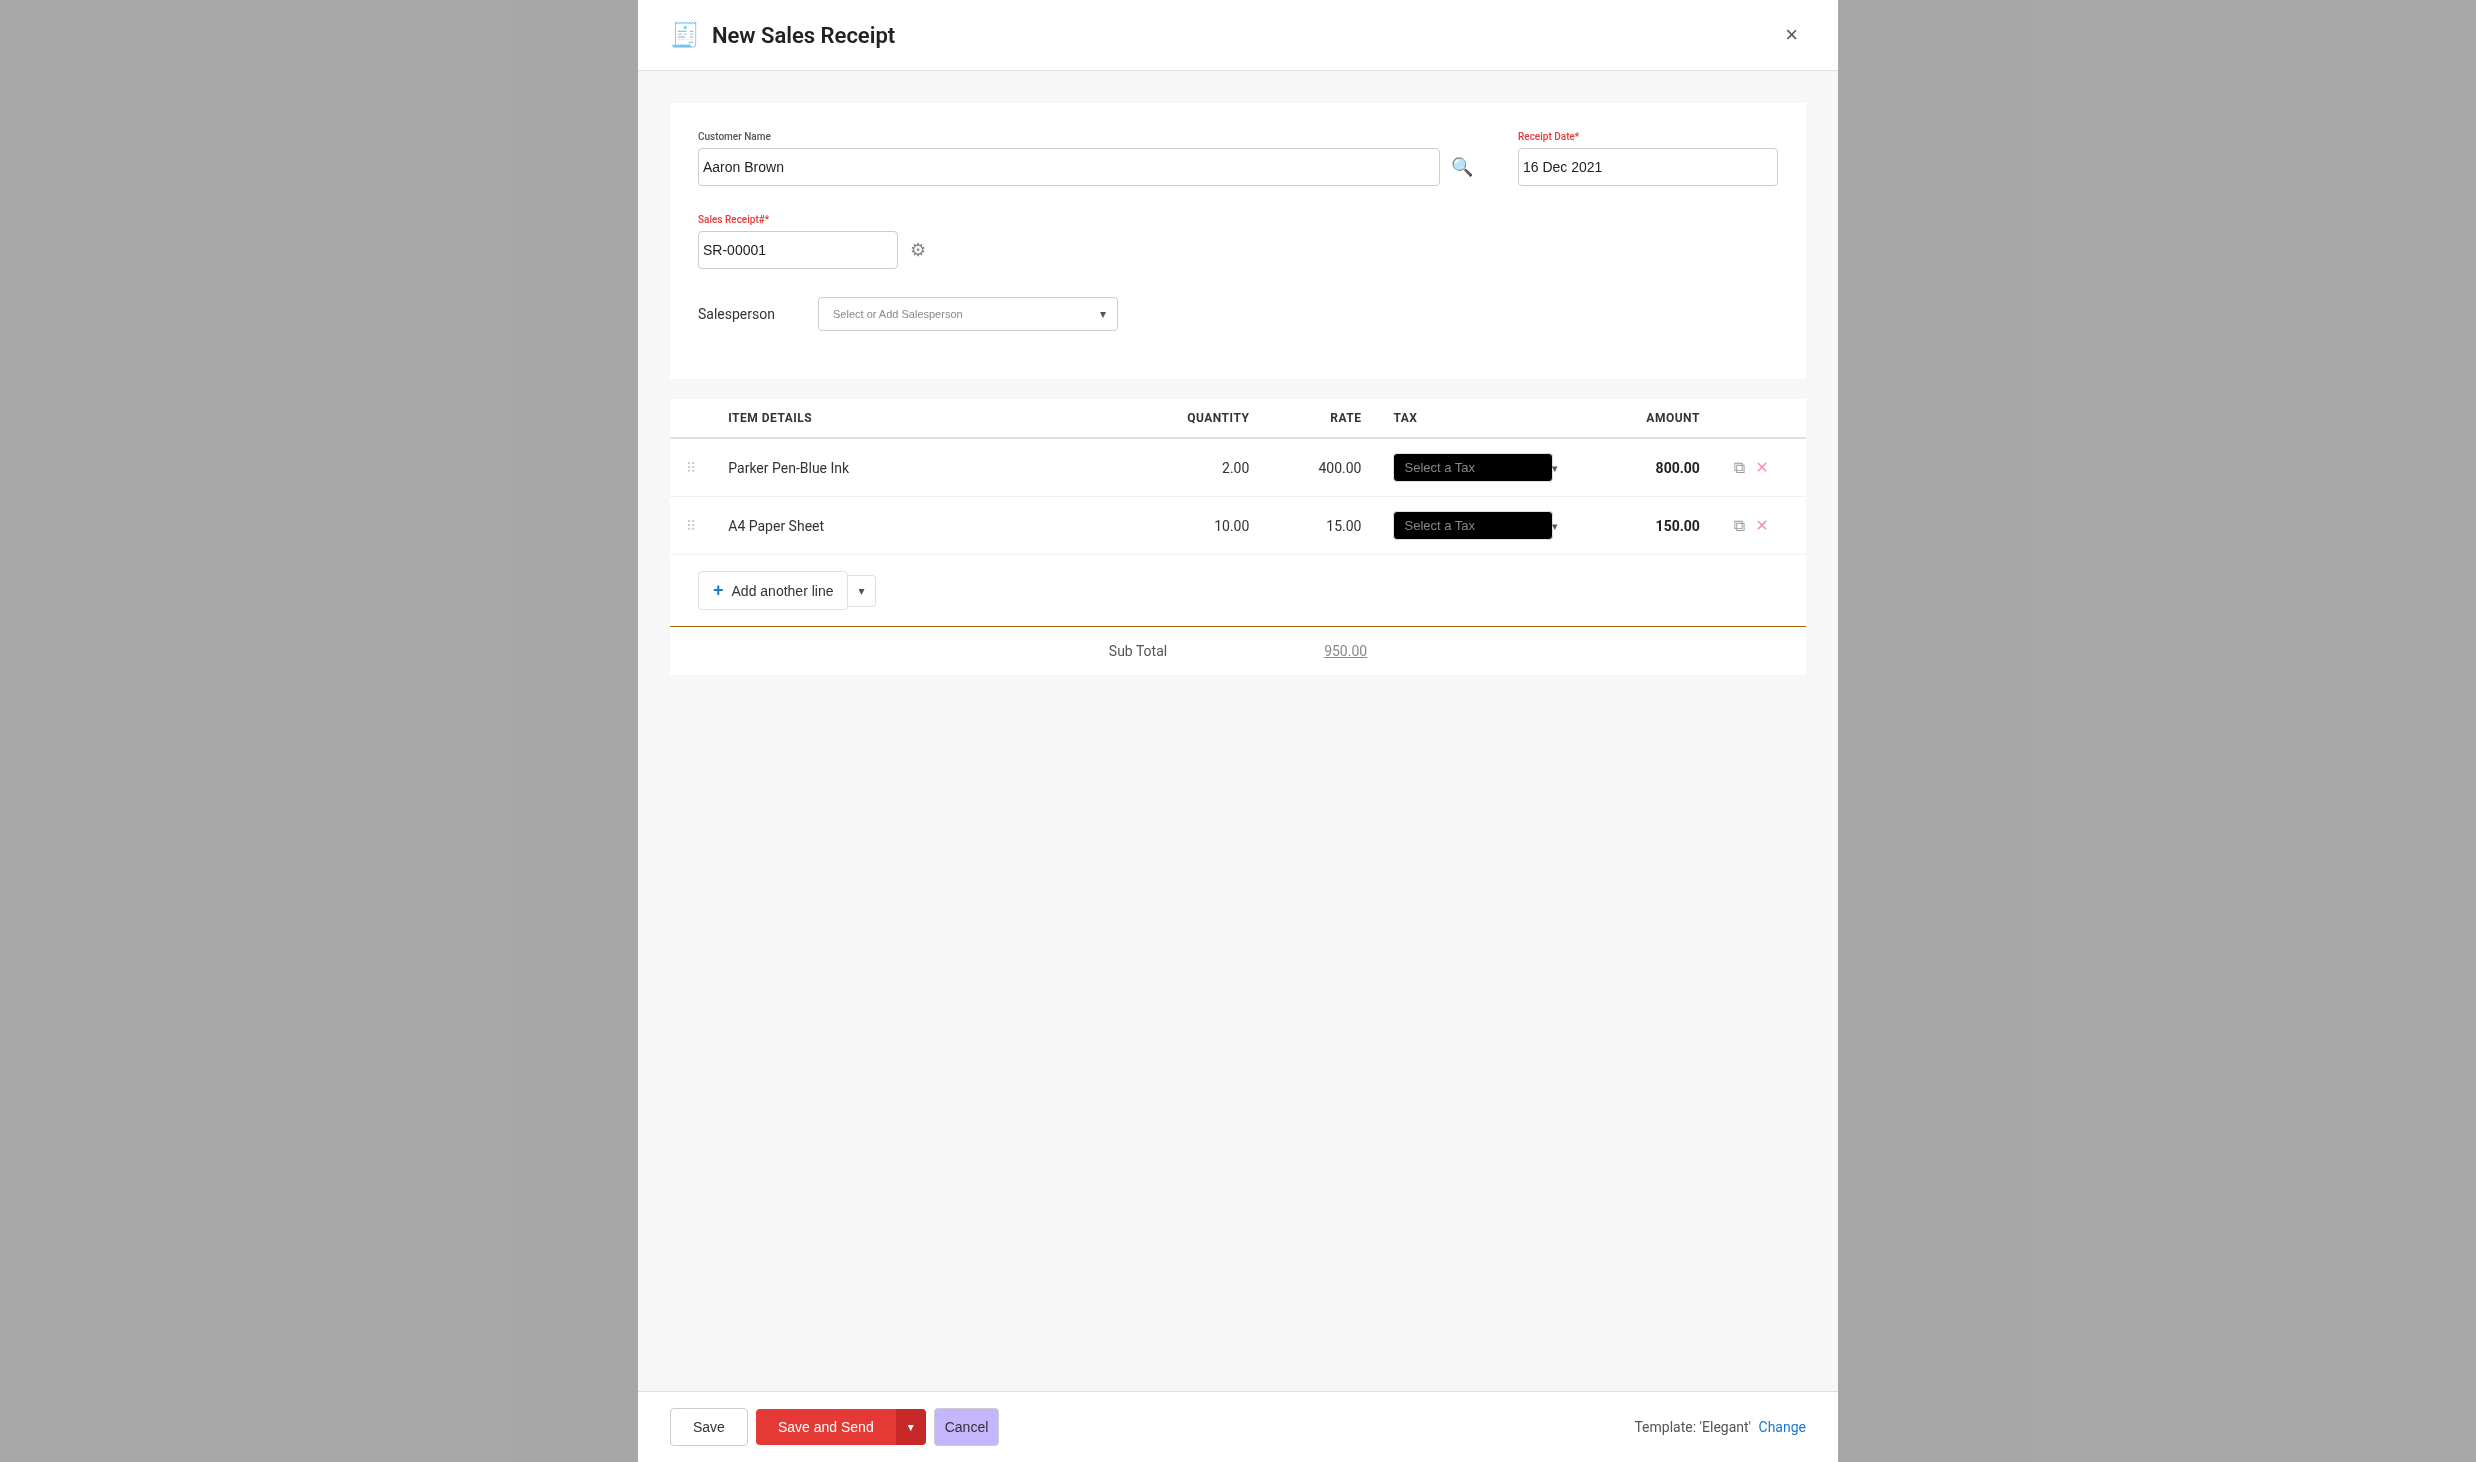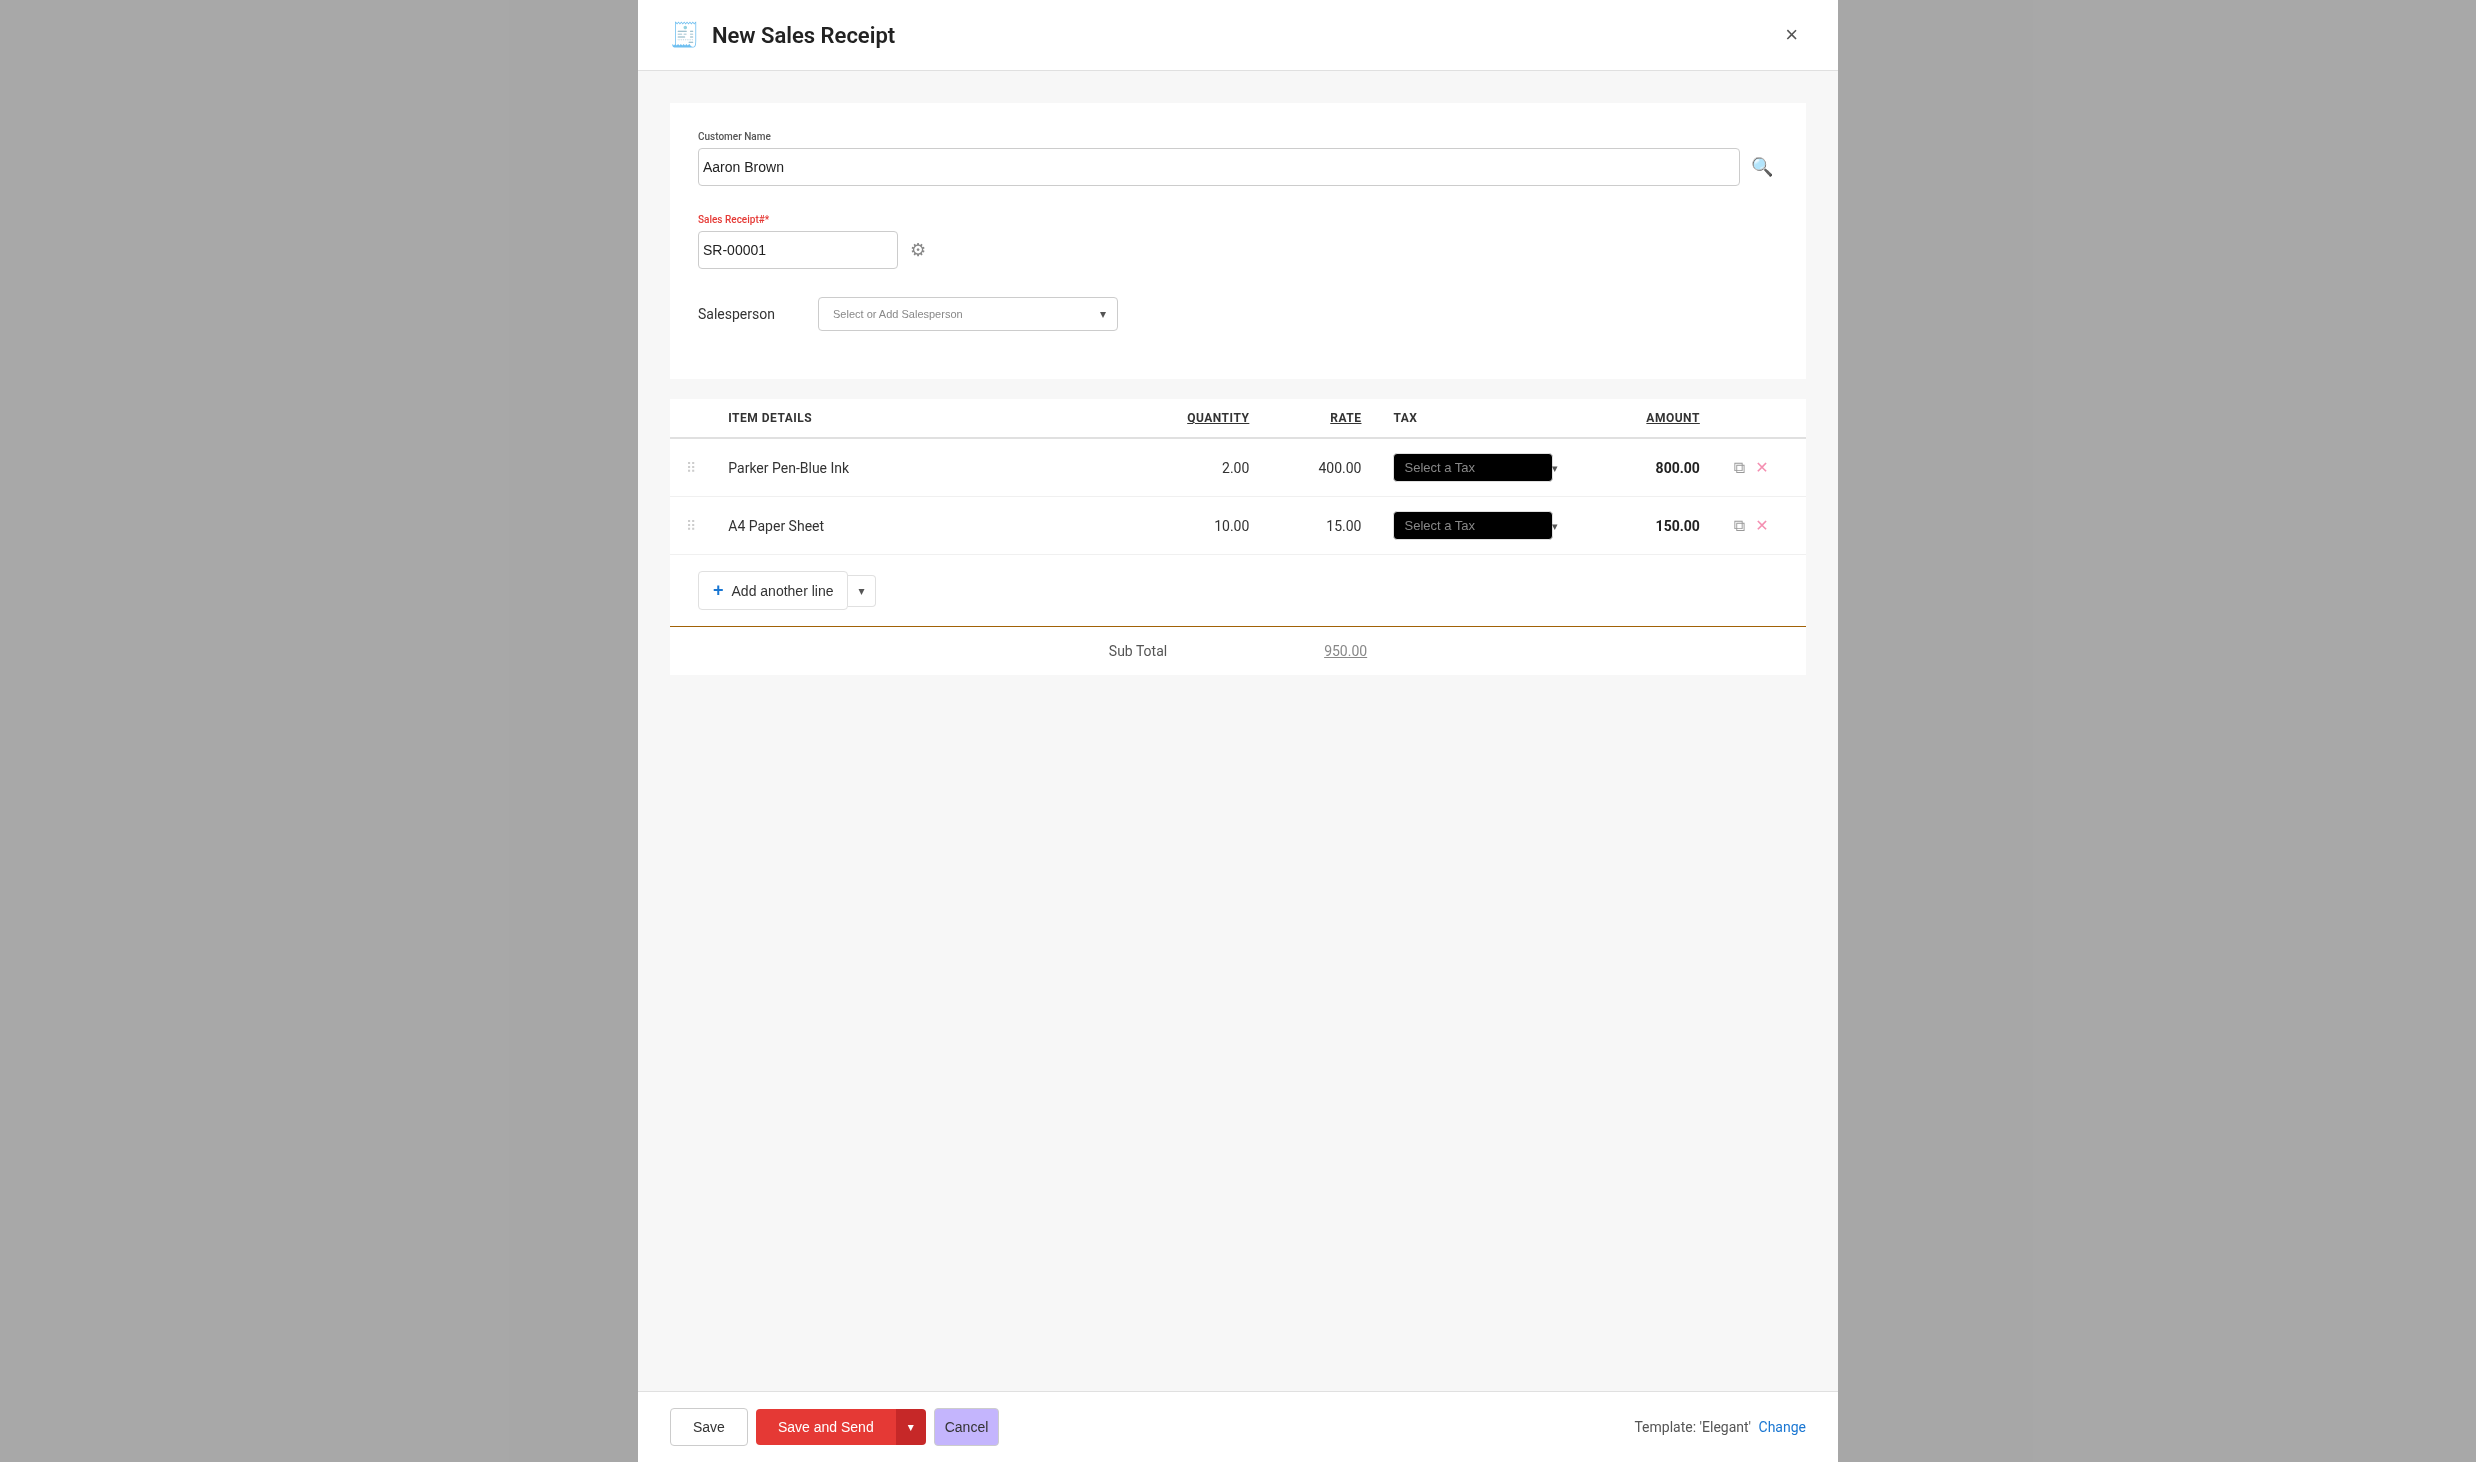--- a/index.html
+++ b/index.html
@@ -182,21 +182,20 @@
       padding: 12px 16px;
       font-size: 12px;
       font-weight: 700;
       color: #333;
       text-align: left;
       text-transform: uppercase;
       letter-spacing: 0.5px;
     }
     .items-table th.right {
       text-align: right;
-      text-decoration: underline;
     }
     .items-table td {
       padding: 14px 16px;
       font-size: 14px;
       color: #333;
       border-bottom: 1px solid #f0f0f0;
     }
     .items-table td.right {
       text-align: right;
     }
@@ -394,20 +393,24 @@
 
         <div class="form-row">
           <div class="form-group wide">
             <label class="form-label">Customer Name</label>
             <div class="input-with-icon">
               <input class="form-input full" type="text" value="Aaron Brown" style="">
               <button class="search-icon-btn">
                 <span>🔍</span>
               </button>
             </div>
+          </div>
+          <div class="form-group medium">
+            <label class="form-label required">Receipt Date*</label>
+            <input class="form-input" type="text" value="16 Dec 2021" style="">
           </div>
         </div>
 
         <div class="form-row">
           <div class="form-group">
             <label class="form-label required">Sales Receipt#*</label>
             <div class="input-with-icon">
               <input class="form-input receipt-num" type="text" value="SR-00001" style="">
               <button class="gear-icon-btn">
                 <span>⚙</span>

